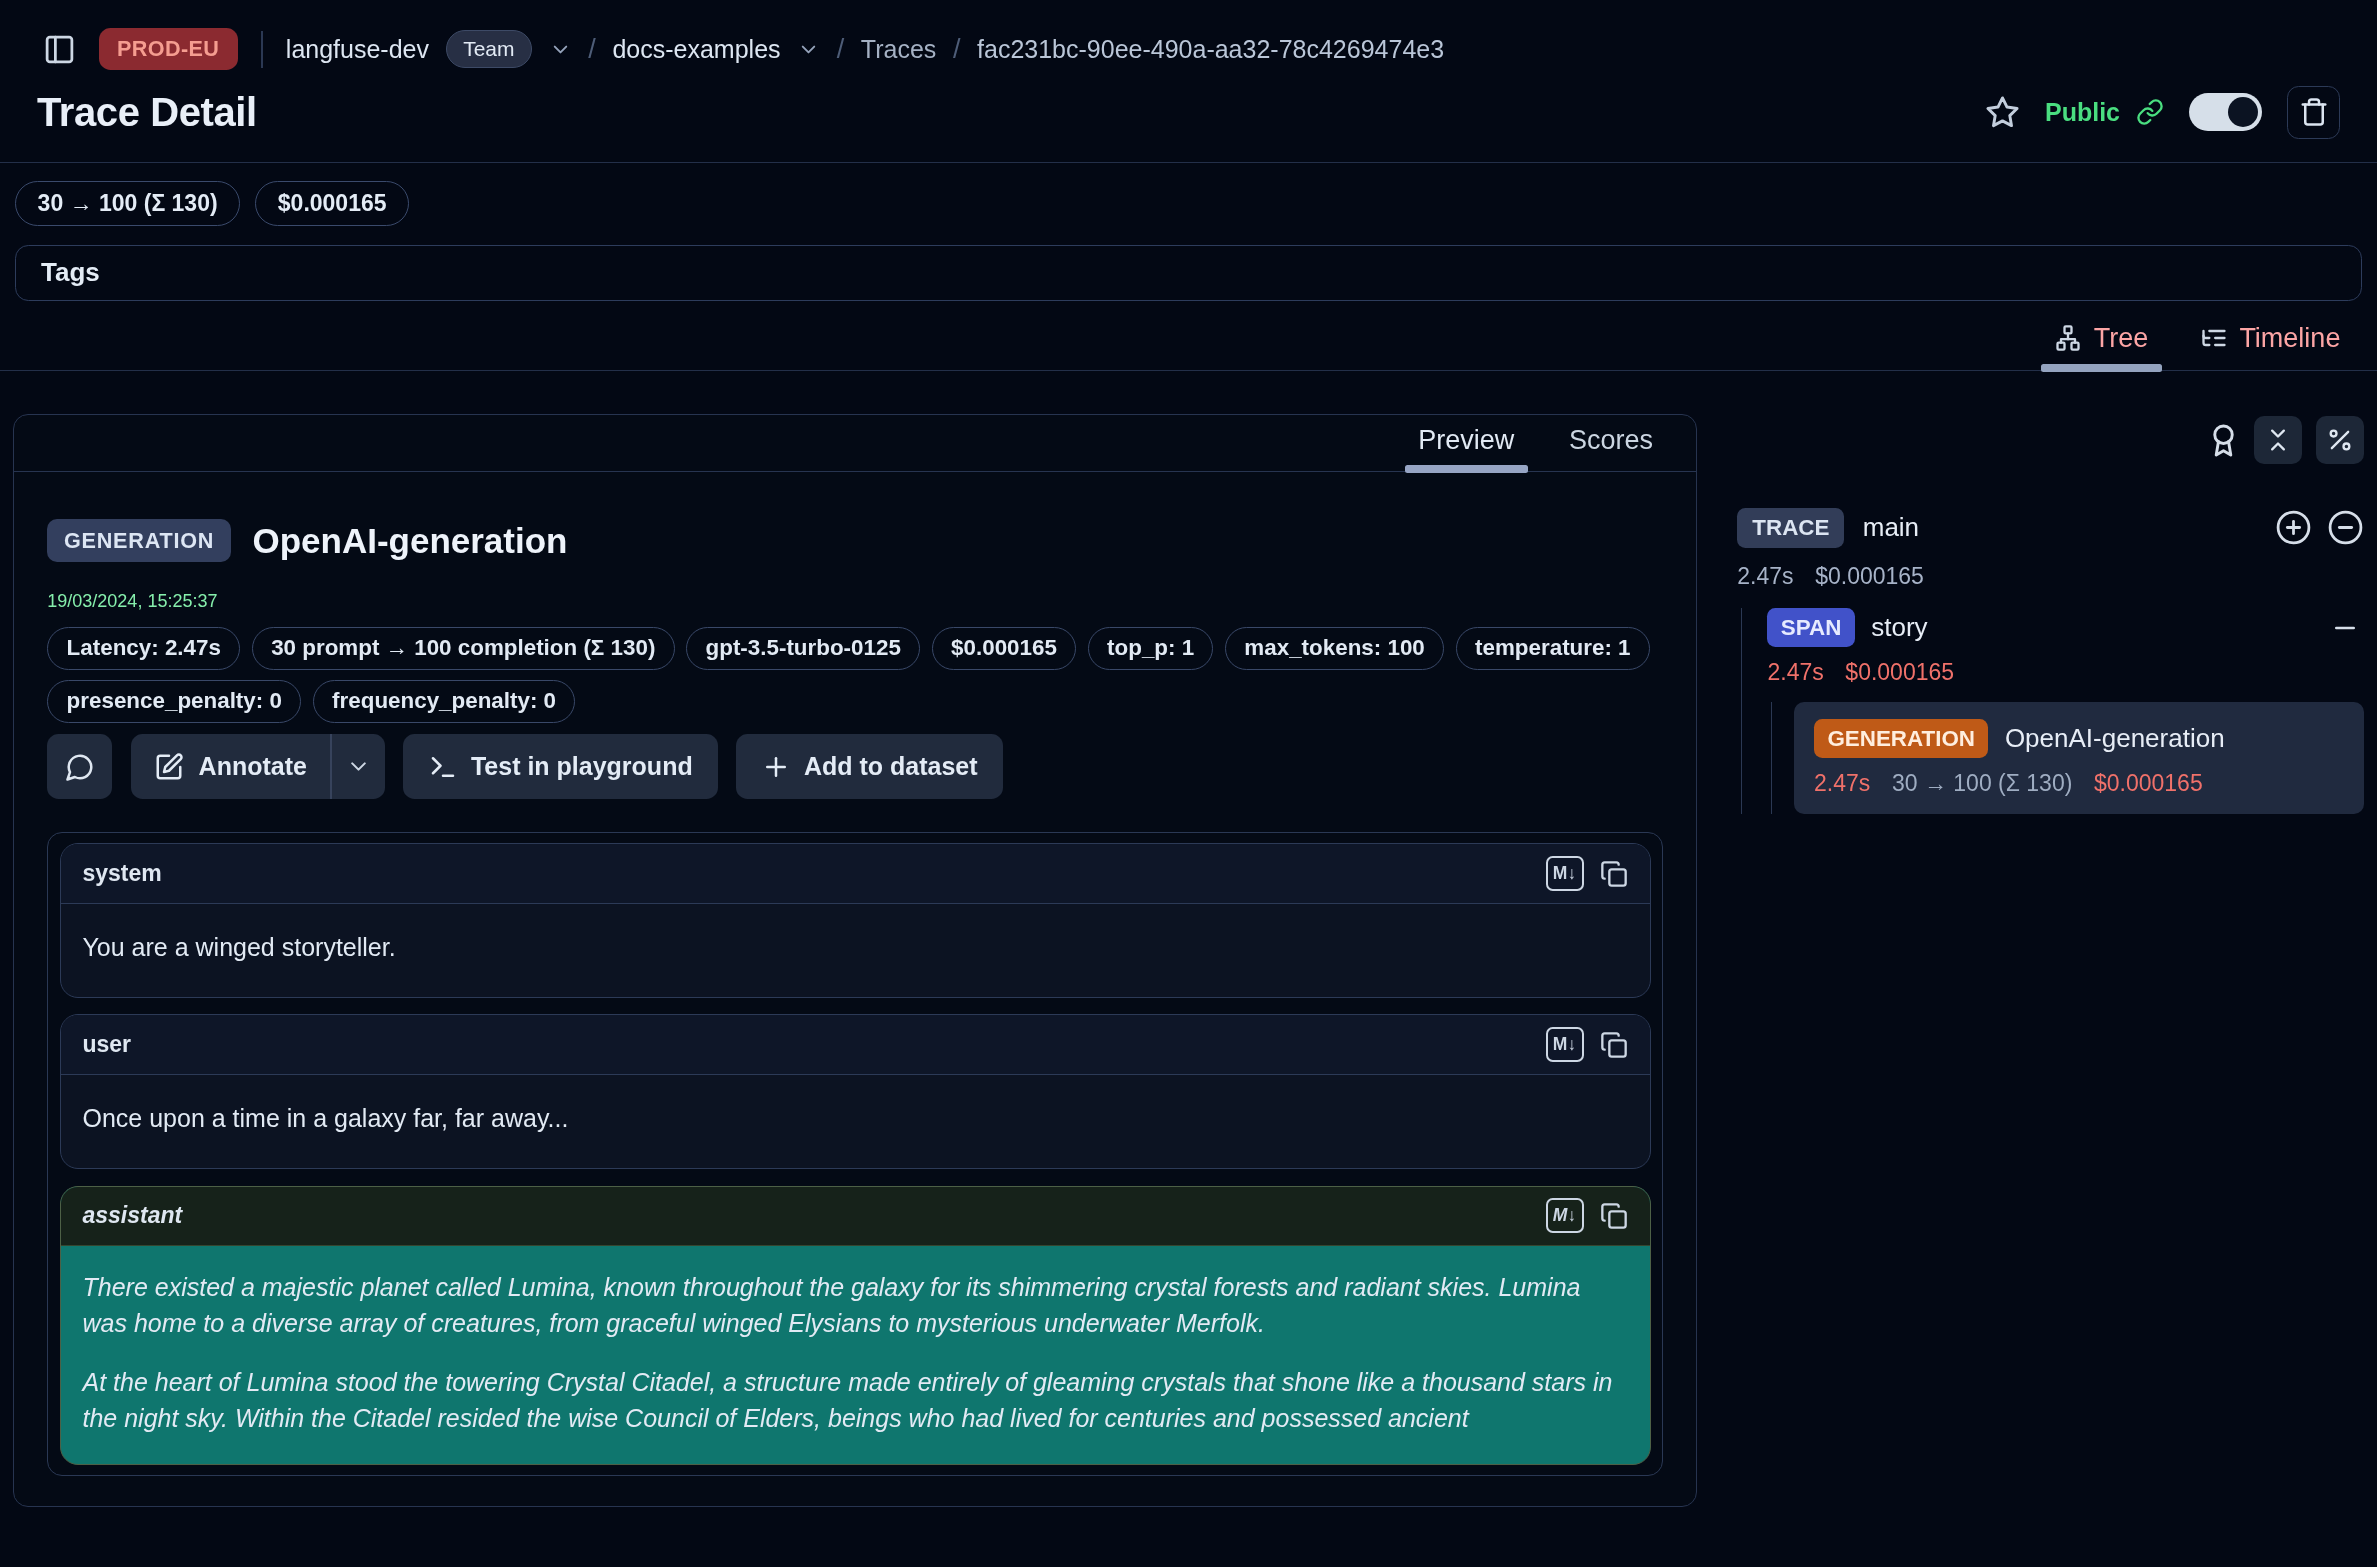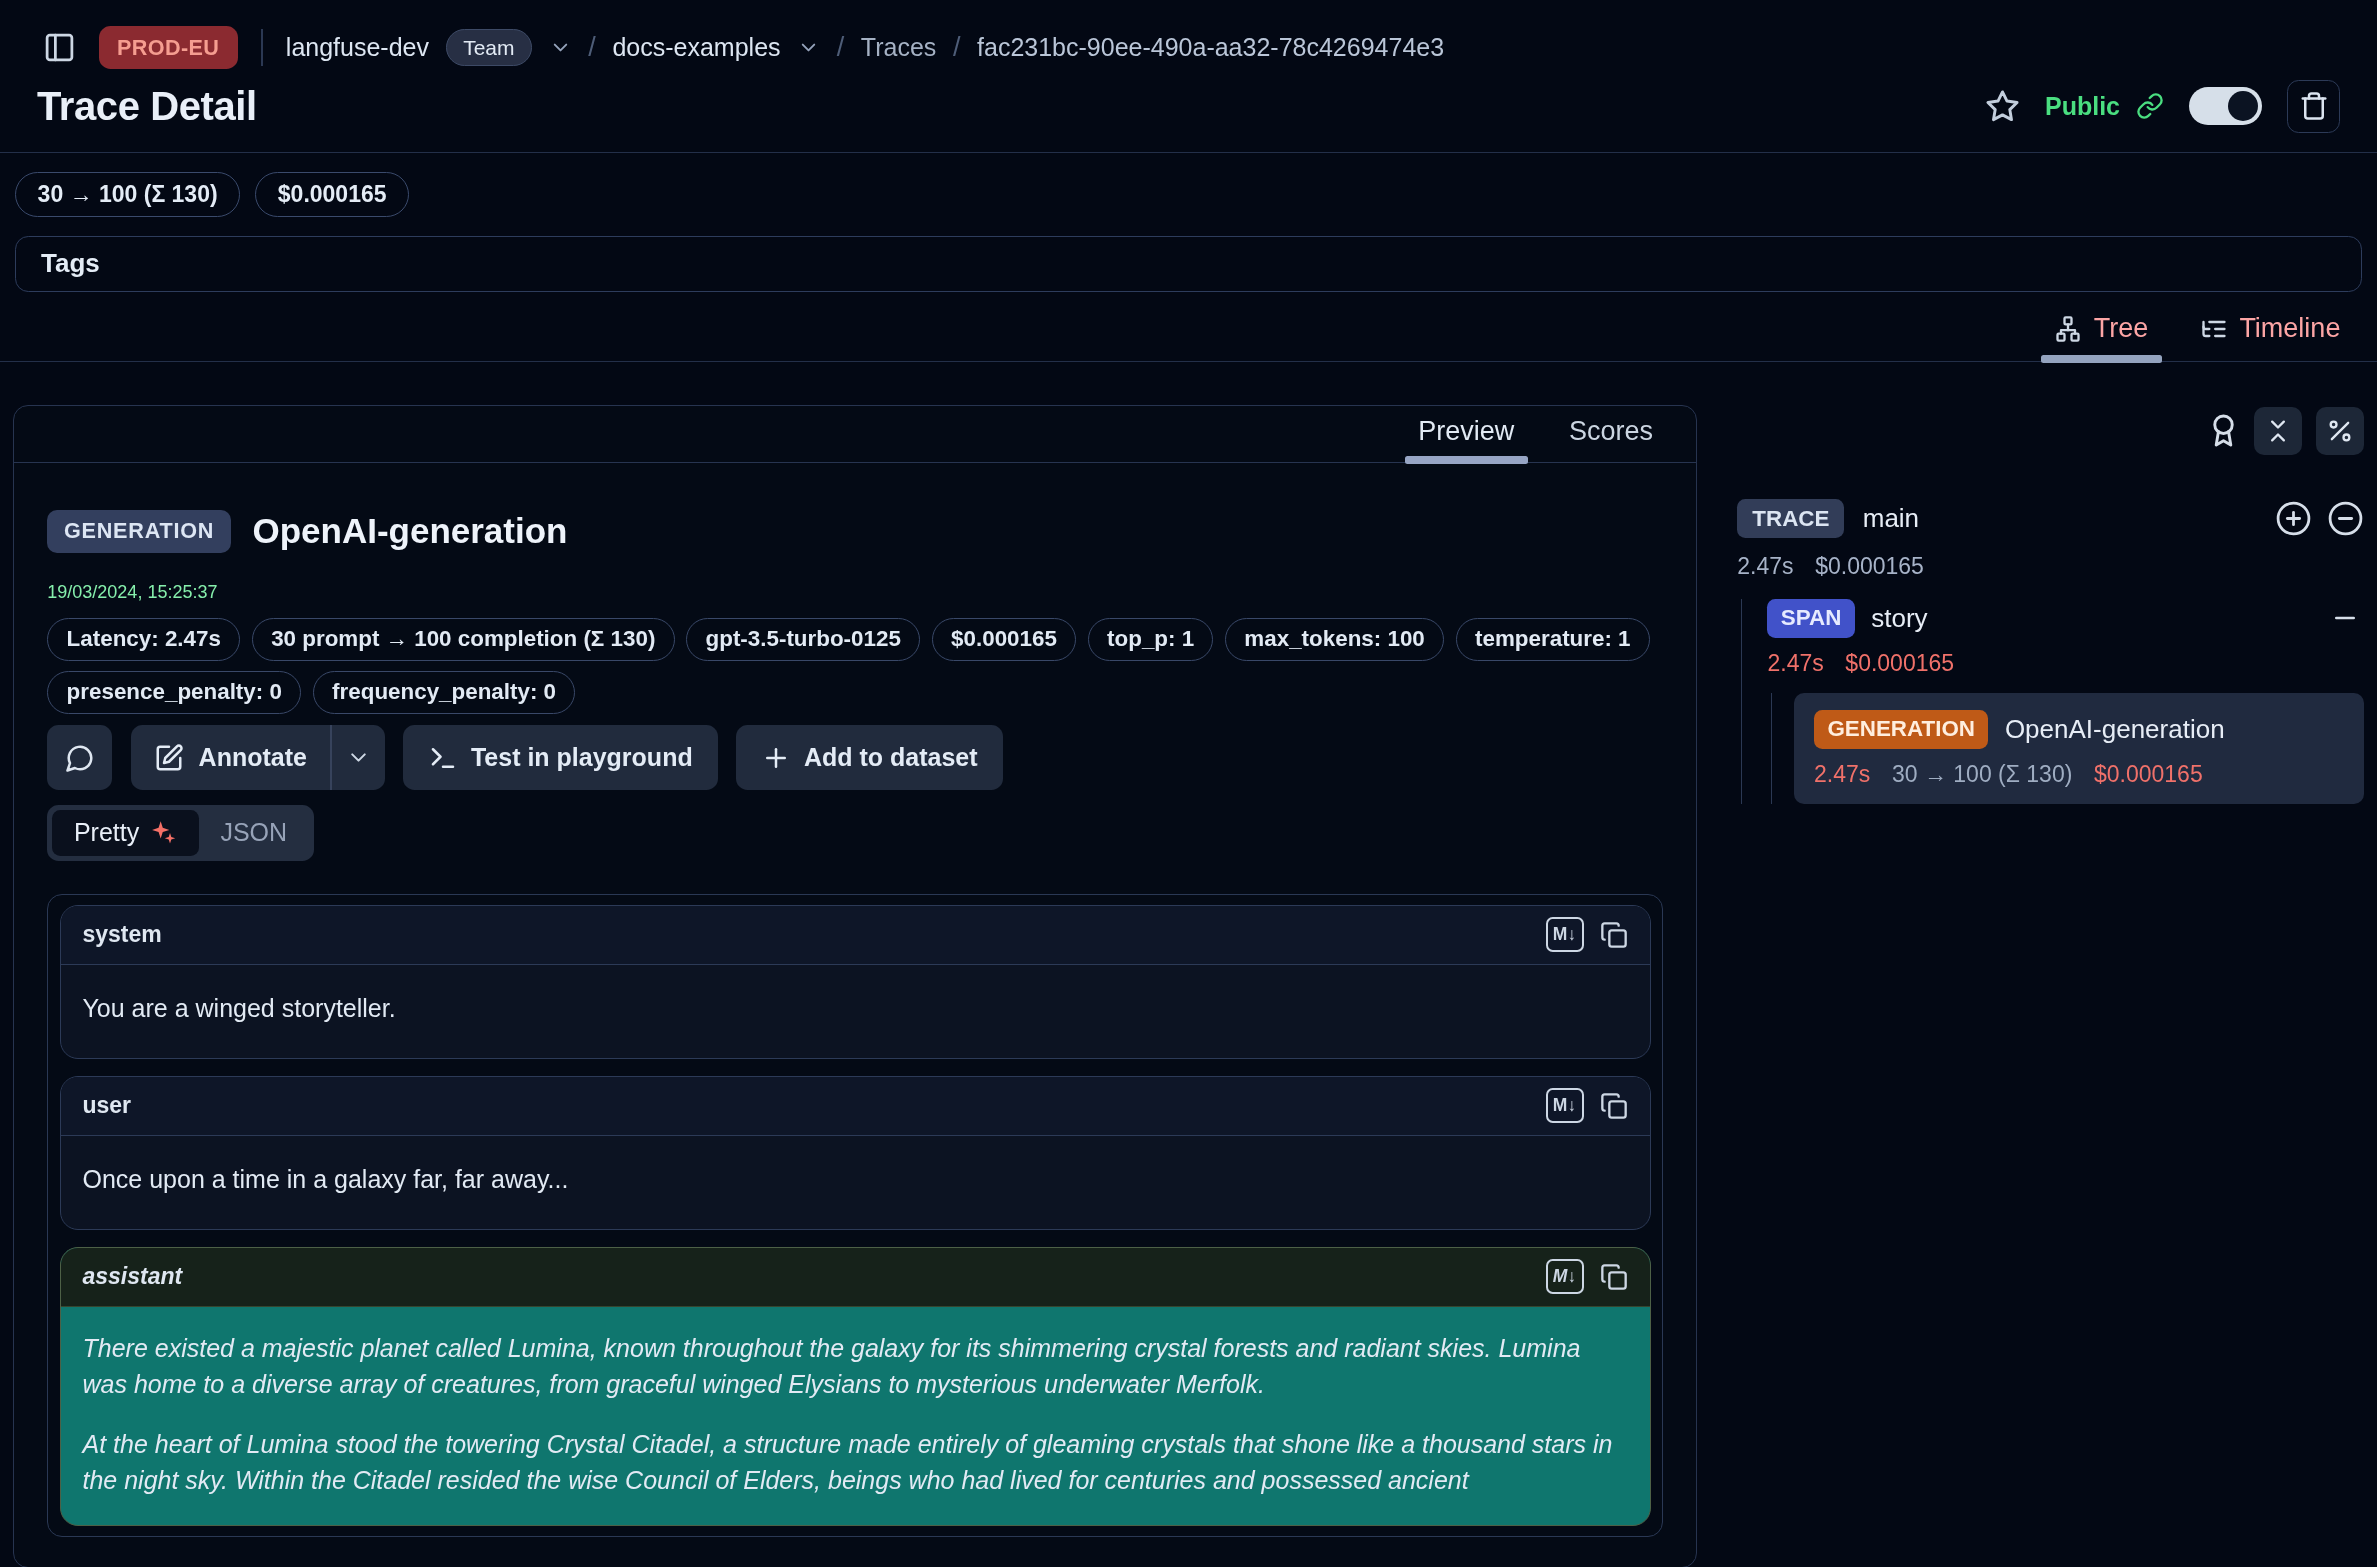--- a/index.html
+++ b/index.html
@@ -273,32 +273,20 @@
           </button>
           <button class="btn">
             <svg width="30" height="30" viewBox="0 0 24 24" fill="none" stroke="currentColor" stroke-width="2" stroke-linecap="round" stroke-linejoin="round">
                 <path d="M5 12h14"></path>
                 <path d="M12 5v14"></path>
               </svg>
             <span>Add to dataset</span>
           </button>
         </div>
 
-        <div class="format-row">
-          <div class="segmented">
-            <span class="seg active">
-              <span>Pretty</span>
-              <svg width="28" height="28" viewBox="0 0 24 24">
-                  <path fill="#f47067" d="M10 2l1.8 5.6L17.4 9.4 11.8 11.2 10 16.8 8.2 11.2 2.6 9.4 8.2 7.6Z"></path>
-                  <path fill="#f47067" d="M18 12l1.1 3.4L22.5 16.5 19.1 17.6 18 21l-1.1-3.4-3.4-1.1 3.4-1.1Z"></path>
-                </svg>
-            </span>
-            <span class="seg">JSON</span>
-          </div>
-        </div>
 
         <div class="messages">
 
           <div class="msg-card">
             <div class="msg-head">
               <span class="role">system</span>
               <span class="head-icons">
                 <span class="md-chip">M↓</span>
                 <span class="copy-btn">
                   <svg width="28" height="28" viewBox="0 0 24 24" fill="none" stroke="currentColor" stroke-width="2" stroke-linecap="round" stroke-linejoin="round">

